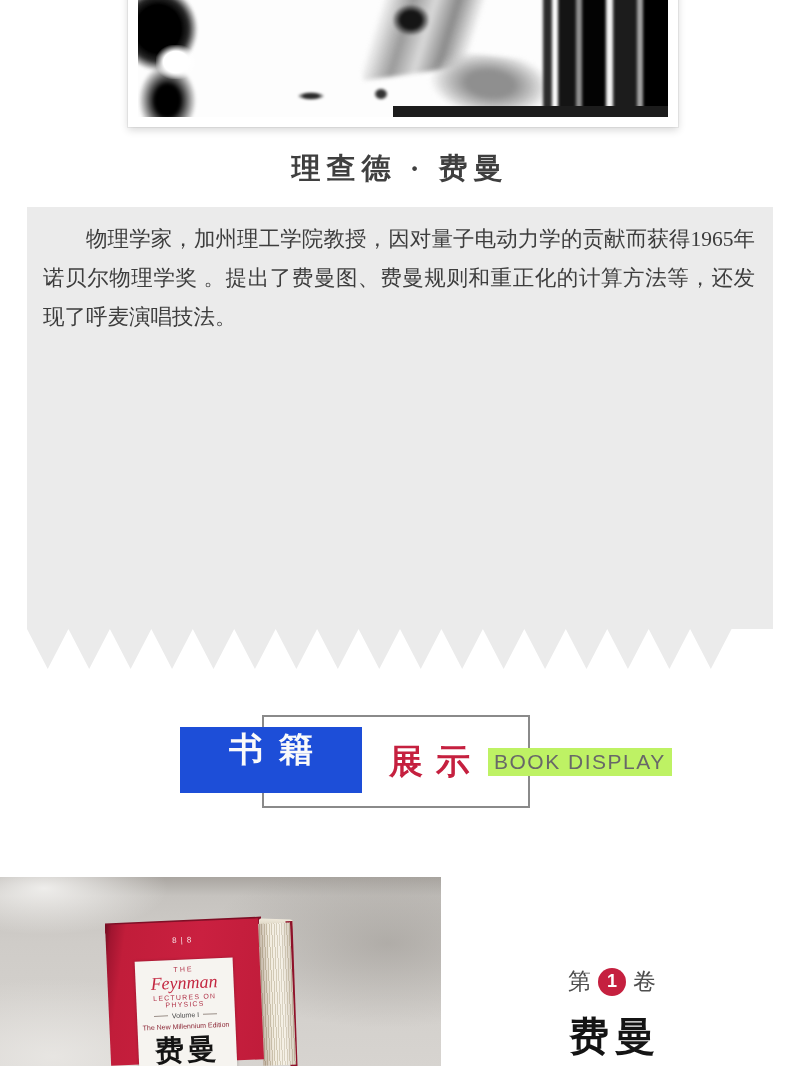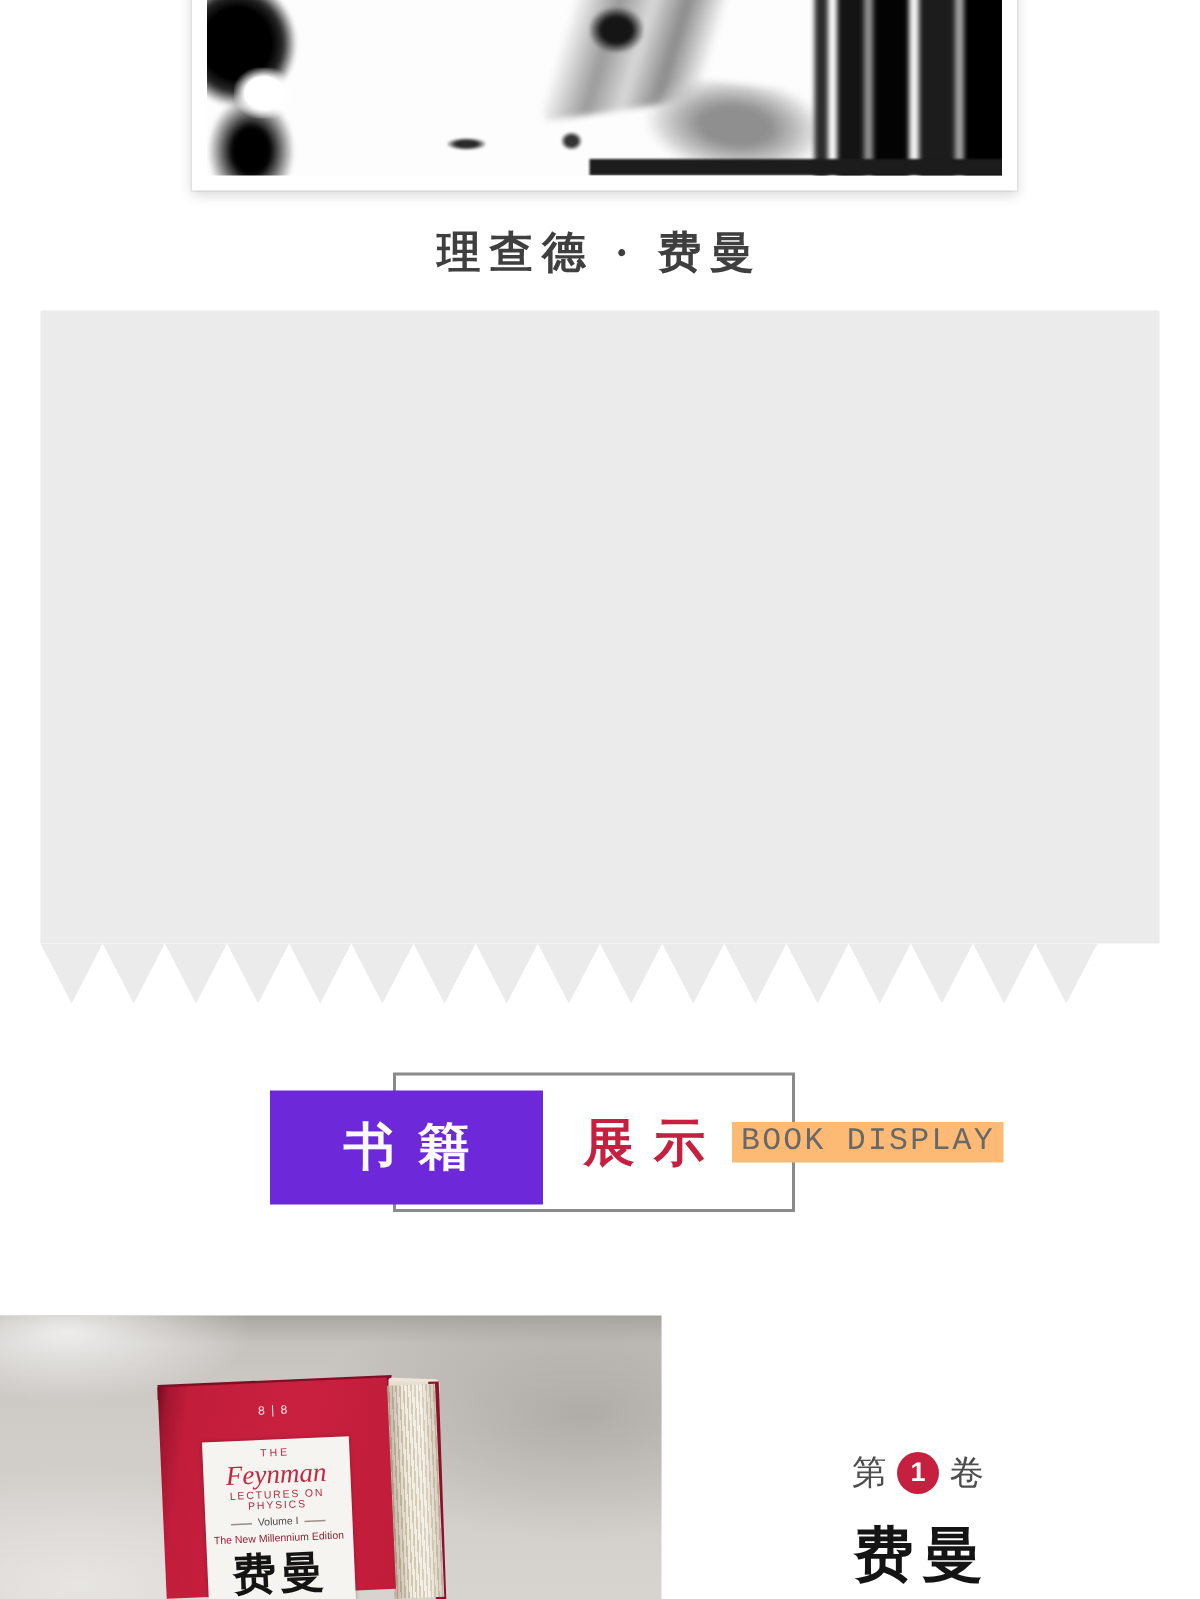--- a/index.html
+++ b/index.html
@@ -40,27 +40,27 @@
   
   .bio-card { position:absolute; left:27px; top:207px; width:746px; height:422px;
     background:#ebebeb; padding:13px 18px 0 16px; }
   .bio-card p { font-size:21.5px; line-height:39px; color:#3d3d3d; text-indent:2em; text-align:justify; }
   .bio-card .book-name { font-weight:bold; }
   .zigzag { position:absolute; left:27px; top:629px; width:746px; height:40px; display:block; }
 
   
   .sec-outline { position:absolute; left:262px; top:715px; width:268px; height:93px;
     border:2px solid #8a8a8a; background:transparent; }
-  .sec-dark { position:absolute; left:180px; top:727px; width:182px; height:76px; background:#6d28d9;
-    display:flex; align-items:center; justify-content:center; }
+  .sec-dark { position:absolute; left:180px; top:727px; width:182px; height:66px; background:#1d4ed8;
+    display:flex; justify-content:center; }
   .sec-dark span { color:#fafafa; font-size:34px; font-weight:bold; letter-spacing:16px; padding-left:16px; }
   .sec-red { position:absolute; left:376px; top:727px; height:70px; display:flex; align-items:center;
     color:#c5203f; font-size:34px; font-weight:bold; letter-spacing:13px; padding-left:13px; }
-  .sec-en { position:absolute; left:488px; top:748px; background:#fdba74; padding:2px 6px;
-    color:#686868; font-size:21px; letter-spacing:1.5px; font-family:Liberation Mono, monospace; }
+  .sec-en { position:absolute; left:488px; top:748px; background:#bef264; padding:2px 6px;
+    color:#686868; font-size:21px; letter-spacing:1.5px; font-family:Liberation Sans, sans-serif; }
 
   
   .book-photo { position:absolute; left:0; top:877px; width:441px; height:189px; overflow:hidden;
     background:
       radial-gradient(ellipse 40% 35% at 10% 6%, rgba(244,243,241,.9), rgba(244,243,241,0) 70%),
       radial-gradient(ellipse 55% 60% at 88% 35%, rgba(150,146,141,.55), rgba(150,146,141,0) 75%),
       radial-gradient(ellipse 50% 55% at 12% 95%, rgba(233,231,228,.9), rgba(233,231,228,0) 75%),
       linear-gradient(180deg, #a9a5a0 0%, #c6c3bf 10%, #cfccc8 35%, #d7d4d0 100%); }
   .book { position:absolute; left:99px; top:36px; width:200px; height:153px; }
   .book-top-edge { position:absolute; left:6px; top:7px; width:156px; height:10px;
@@ -115,20 +115,21 @@
       <div class="pb-right"></div>
       <div class="pb-bbar"></div>
       <div class="pb-speck1"></div>
       <div class="pb-speck2"></div>
     </div>
   </div>
 
   <h1 class="person-title">理查德 · 费曼</h1>
 
   <section class="bio-card">
+    <p>物理学家，加州理工学院教授，因对量子电动力学的贡献而获得1965年诺贝尔物理学奖 。提出了费曼图、费曼规则和重正化的计算方法等，还发现了呼麦演唱技法。</p>
   </section>
   <svg class="zigzag" viewBox="0 0 180 10" preserveAspectRatio="none" aria-hidden="true">
     <path fill="#ebebeb" d="M0 0 l5 10 l5 -10 l5 10 l5 -10 l5 10 l5 -10 l5 10 l5 -10 l5 10 l5 -10 l5 10 l5 -10 l5 10 l5 -10 l5 10 l5 -10 l5 10 l5 -10 l5 10 l5 -10 l5 10 l5 -10 l5 10 l5 -10 l5 10 l5 -10 l5 10 l5 -10 l5 10 l5 -10 l5 10 l5 -10 l5 10 l5 -10 Z"></path>
   </svg>
 
   <div>
     <div class="sec-outline"></div>
     <div class="sec-dark">
       <span>书籍</span>
     </div>

